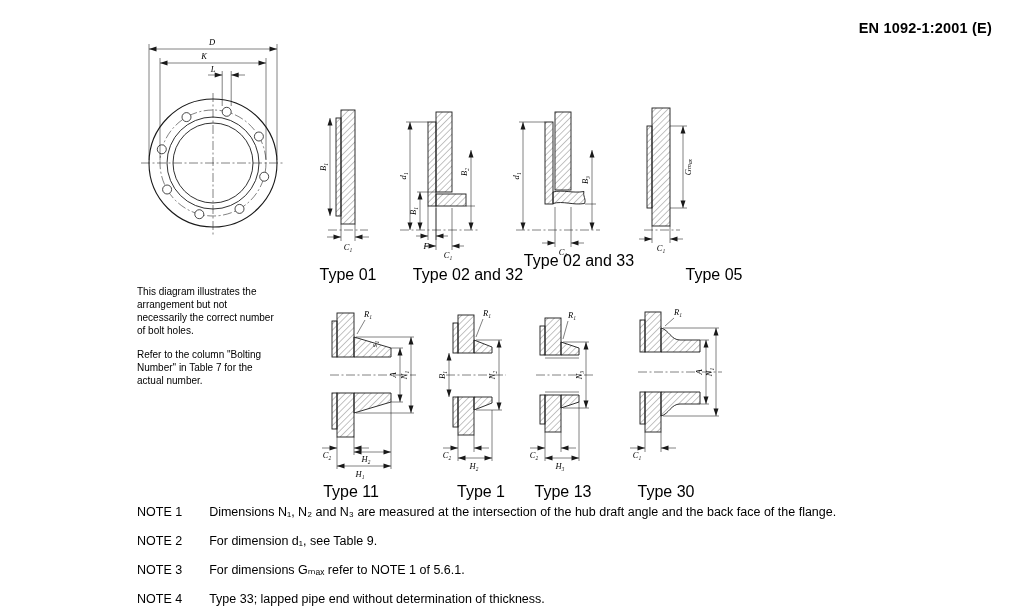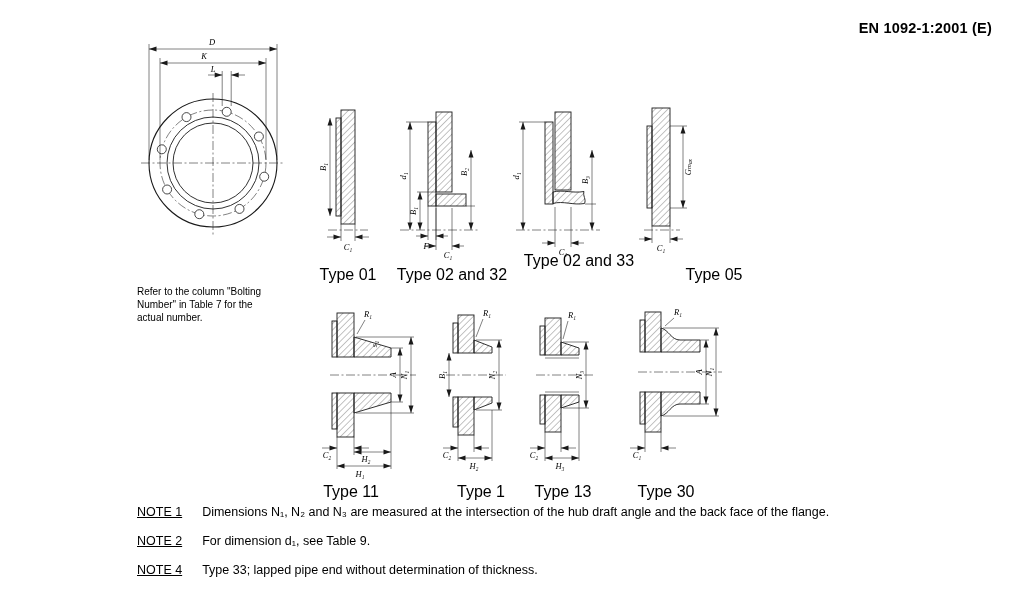--- a/index.html
+++ b/index.html
@@ -16,21 +16,21 @@
     position:absolute; left:137px; top:285px; width:140px;
     font-size:10px; line-height:13px;
   }
   .side-note p { margin:0 0 11px 0; }
   .cap {
     position:absolute; transform:translateX(-50%);
     font-size:16px; white-space:nowrap;
   }
   .notes { position:absolute; left:137px; top:504px; width:880px; font-size:12.5px; }
   .note { line-height:16px; margin-bottom:13px; white-space:nowrap; }
-  .note-label { margin-right:20px;text-decoration:underline; }
+  .note-label { margin-right:27px; }
   svg.draw { position:absolute; left:0; top:0; }
   .solid { fill:none; stroke:#1a1a1a; stroke-width:0.9; }
   .body  { fill:url(#hatch); stroke:#1a1a1a; stroke-width:0.9; }
   .dim   { fill:none; stroke:#1a1a1a; stroke-width:0.55; }
   .cl    { fill:none; stroke:#1a1a1a; stroke-width:0.55; stroke-dasharray:9 2.5 2 2.5; }
   .lbl   {
     font-family:"Liberation Serif","DejaVu Serif",serif; font-style:italic;
     font-size:8.5px; fill:#000; text-anchor:middle;
   }
 </style>
@@ -261,37 +261,41 @@
       <text class="lbl" transform="rotate(-90 712 372)" x="712" y="372">N₁</text>
       <line class="dim" x1="645" y1="432" x2="645" y2="452"></line>
       <line class="dim" x1="661" y1="432" x2="661" y2="452"></line>
       <line class="dim" x1="630" y1="448" x2="645" y2="448" marker-end="url(#aE)"></line>
       <line class="dim" x1="676" y1="448" x2="661" y2="448" marker-end="url(#aE)"></line>
       <text class="lbl" x="637" y="458">C₁</text>
     </g>
   </svg>
 
   <div class="cap" style="left:348px; top:266px">Type 01</div>
-  <div class="cap" style="left:452px; top:266px">Type 02 and 32</div>
+  <div class="cap" style="left:468px; top:266px">Type 02 and 32</div>
   <div class="cap" style="left:579px; top:252px">Type 02 and 33</div>
   <div class="cap" style="left:714px; top:266px">Type 05</div>
   <div class="cap" style="left:351px; top:483px">Type 11</div>
   <div class="cap" style="left:481px; top:483px">Type 1</div>
   <div class="cap" style="left:563px; top:483px">Type 13</div>
   <div class="cap" style="left:666px; top:483px">Type 30</div>
 
   <div class="side-note">
+    <p>This diagram illustrates the arrangement but not necessarily the correct number of bolt holes.</p>
     <p>Refer to the column "Bolting Number" in Table 7 for the actual number.</p>
   </div>
 
   <div class="notes">
     <div class="note">
       <span class="note-label">NOTE 1</span><span>Dimensions N₁, N₂ and N₃ are measured at the intersection of the hub draft angle and the back face of the flange.</span>
     </div>
     <div class="note">
       <span class="note-label">NOTE 2</span><span>For dimension d₁, see Table 9.</span>
     </div>
     <div class="note">
+      <span class="note-label">NOTE 3</span><span>For dimensions Gₘₐₓ refer to NOTE 1 of 5.6.1.</span>
+    </div>
+    <div class="note">
       <span class="note-label">NOTE 4</span><span>Type 33; lapped pipe end without determination of thickness.</span>
     </div>
   </div>
 
 </div>
 
 </body></html>

